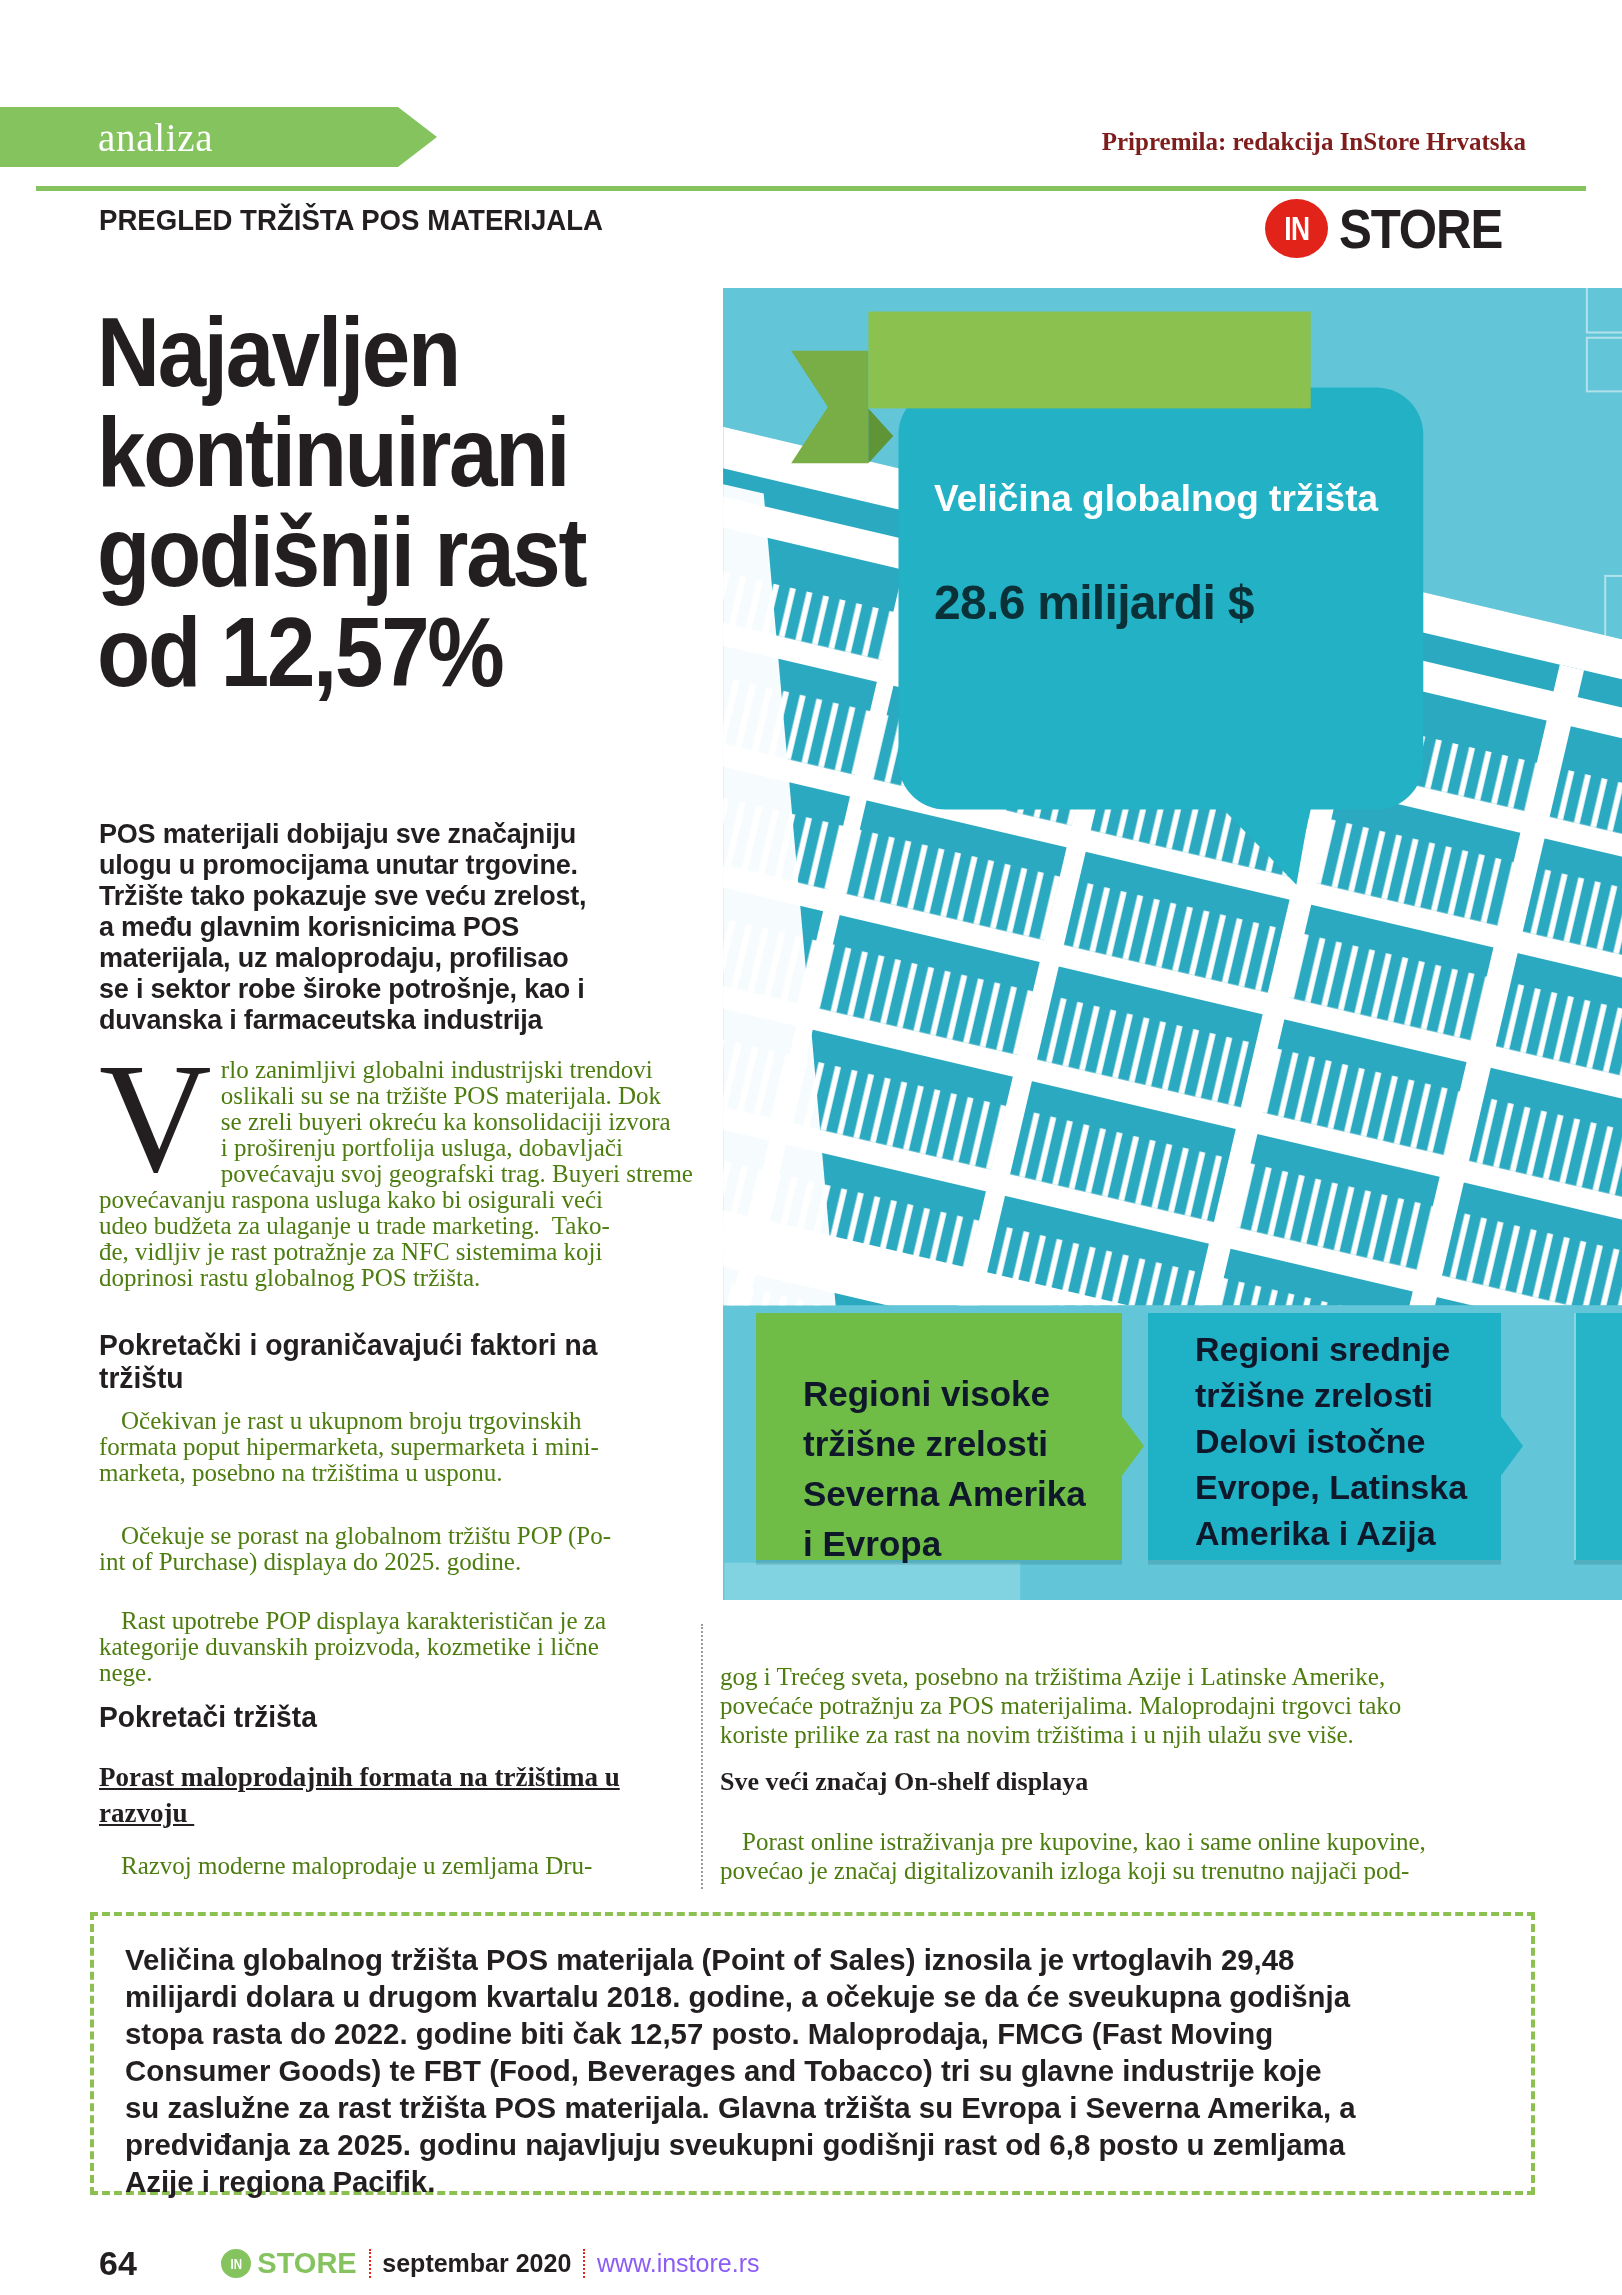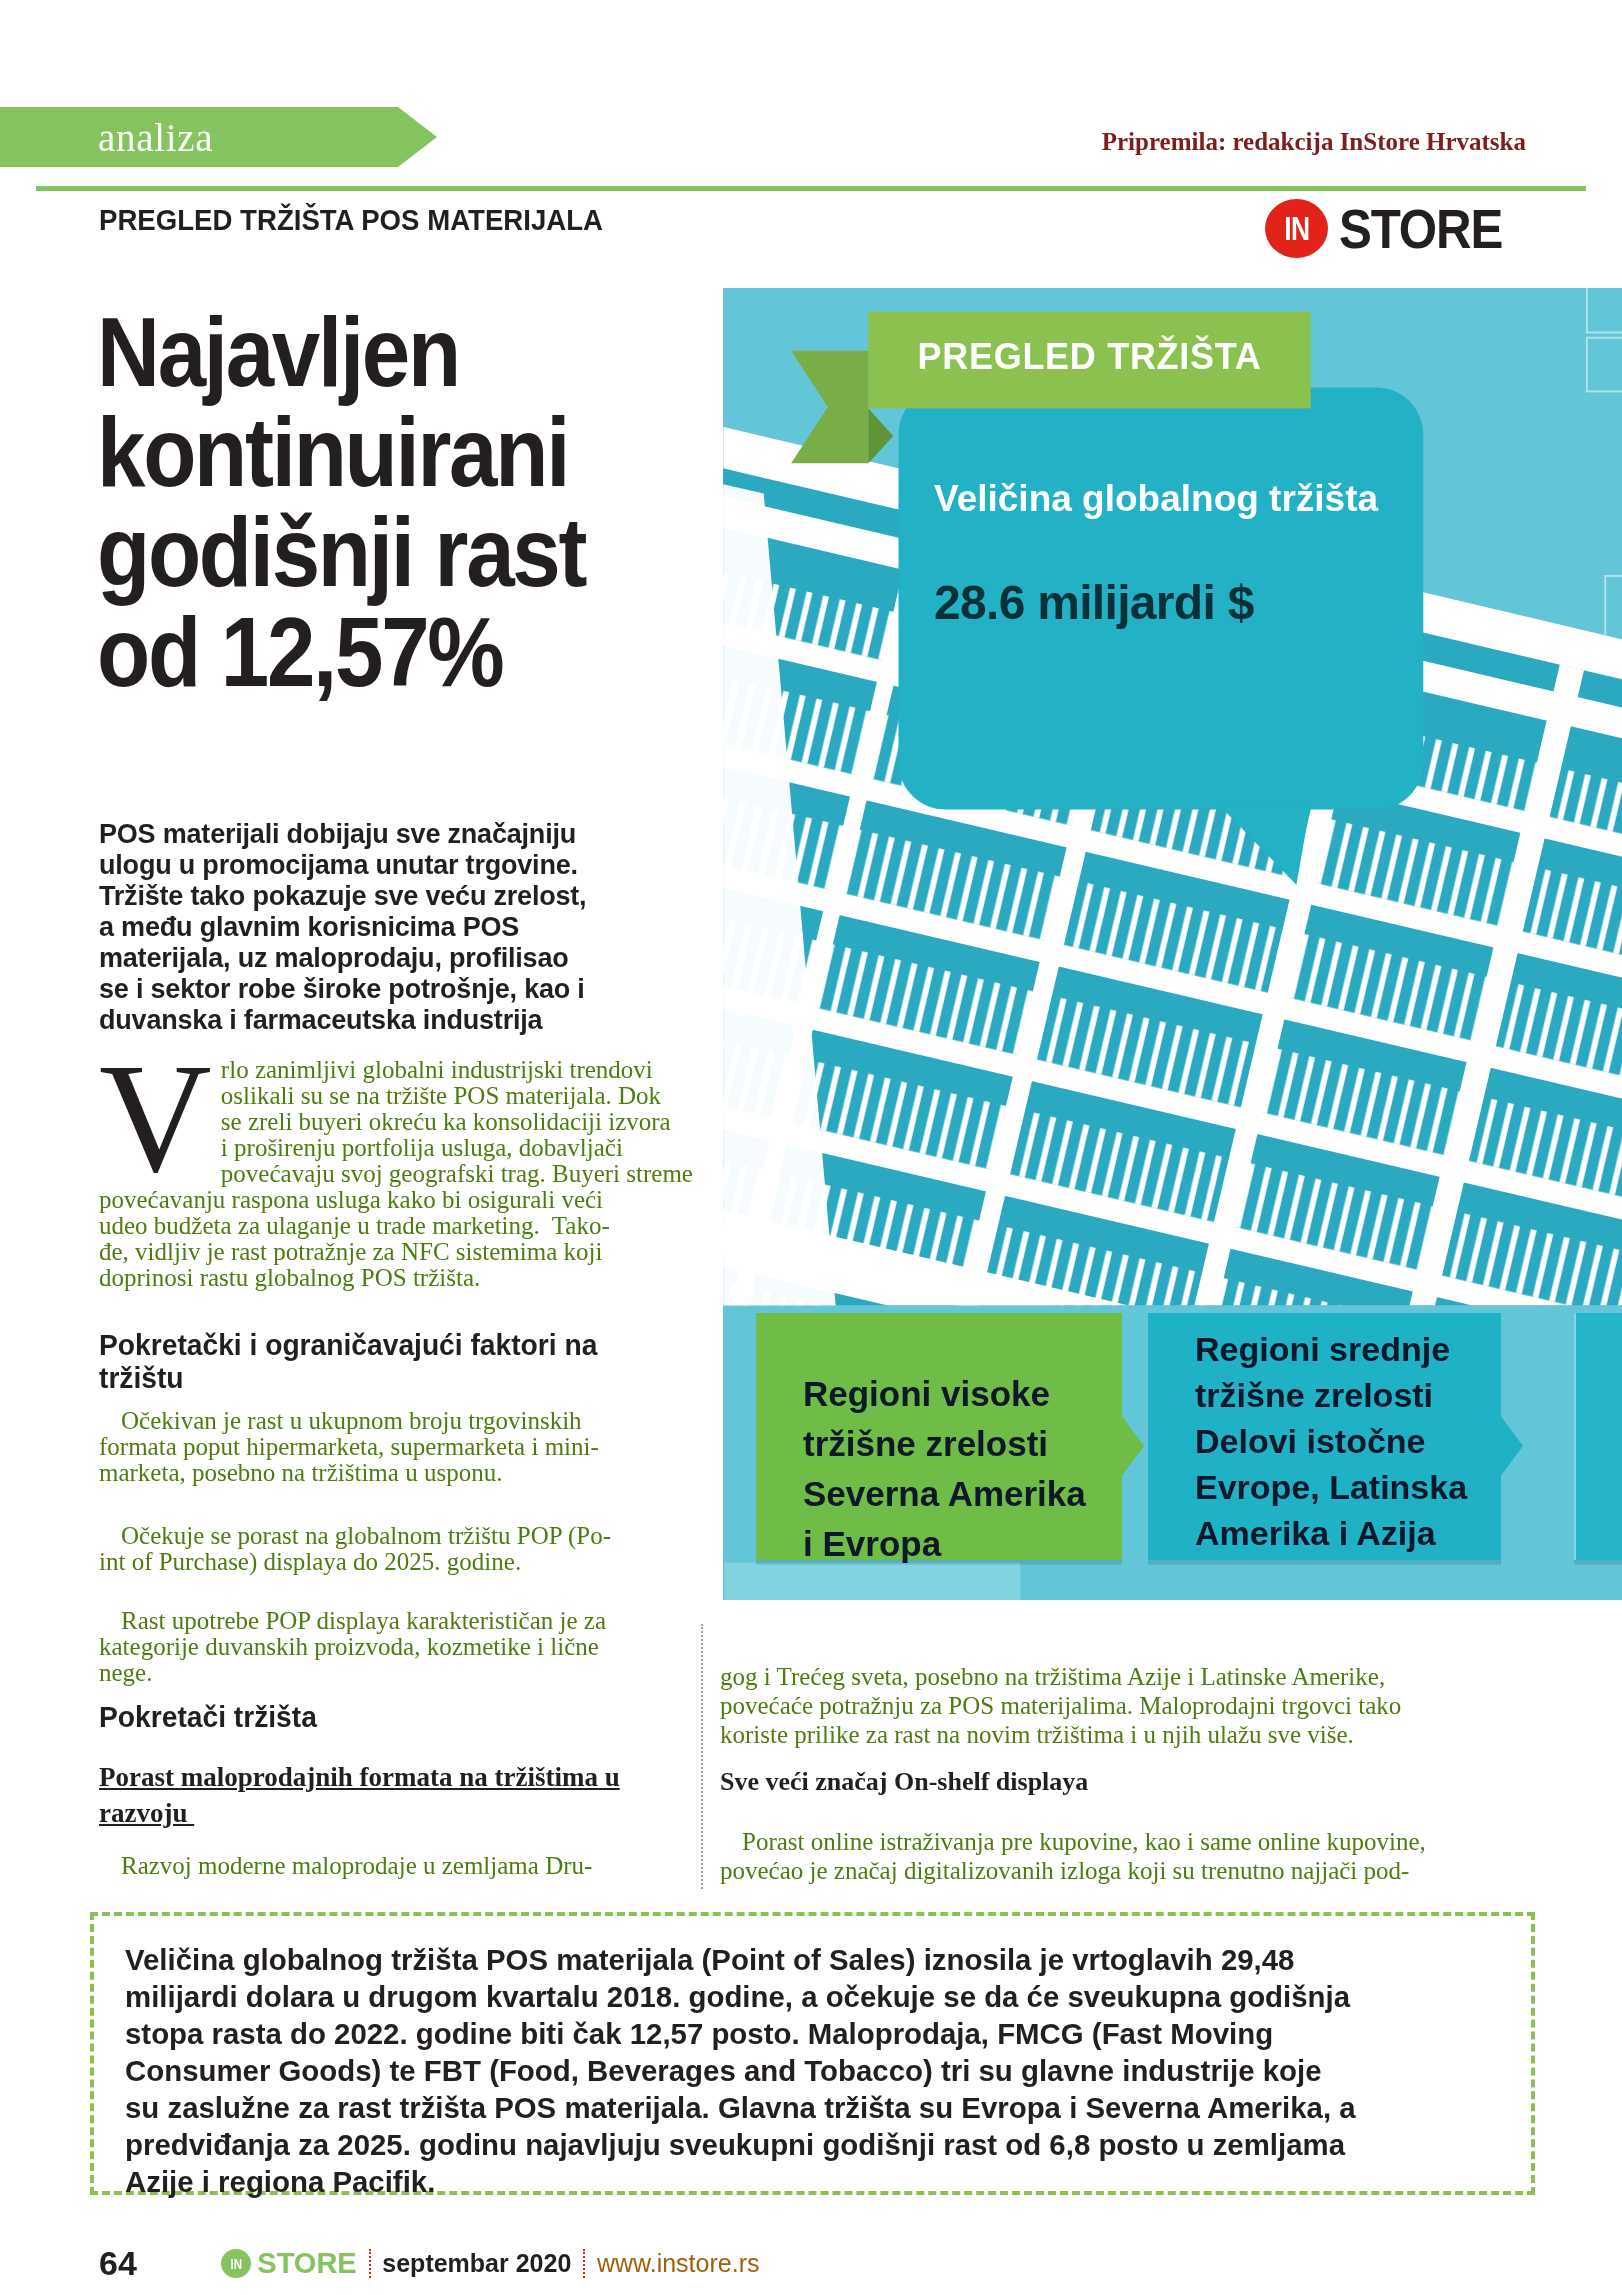--- a/index.html
+++ b/index.html
@@ -54,21 +54,21 @@
   .callout{left:90px;top:1912px;width:1445px;height:283px;box-sizing:border-box;border:4.6px dashed #8cc152;
     padding:25px 31px;font-weight:700;font-size:29.4px;line-height:37px;}
   .footer{left:99px;top:2244px;display:flex;align-items:center;}
   .page-num{font-weight:700;font-size:34px;}
   .f-logo{display:flex;align-items:center;gap:6.5px;margin-left:84px;}
   .f-badge{width:30px;height:29px;background:#85c35f;border-radius:50%;display:flex;align-items:center;justify-content:center;}
   .f-badge span{color:#fff;font-weight:700;font-size:14.4px;transform:scaleX(.8);}
   .f-store{color:#85c35f;font-weight:700;font-size:29px;letter-spacing:0;}
   .f-sep{height:29px;border-left:2.6px dotted #e2231a;margin:0 11.8px;}
   .f-date{font-weight:700;font-size:25px;}
-  .f-url{font-size:25px;color:#a16207;}
+  .f-url{font-size:25px;color:#8b5cf6;}
 </style>
 </head>
 <body>
 
 <div class="abs top-banner">
   <span class="label">analiza</span>
 </div>
 <div class="abs byline">Pripremila: redakcija InStore Hrvatska</div>
 <div class="abs rule"></div>
 <div class="abs kicker">PREGLED TRŽIŠTA POS MATERIJALA</div>
@@ -160,21 +160,20 @@
     </g>
     <polygon points="0,300 62,314 172,1555 0,1555" fill="#ffffff" opacity=".96"></polygon>
     <rect x="2" y="1948" width="452" height="57" fill="#8ad6e3" opacity=".8"></rect>
     <rect x="268" y="152" width="802" height="645" rx="72" fill="#23b1c5"></rect>
     <polygon points="756,788 898,788 876,912" fill="#23b1c5"></polygon>
     <polygon points="104,96 222,96 222,268 104,268 160,182" fill="#79ad45"></polygon>
     <polygon points="222,184 260,226 222,268" fill="#5f9437"></polygon>
     <rect x="222" y="36" width="676" height="148" fill="#8bc14e"></rect>
   </svg>
 
-  <div class="abs ribbon-label">PREGLED TRŽIŠTA</div>
   <div class="abs bubble-title">Veličina globalnog tržišta</div>
   <div class="abs bubble-value">28.6 milijardi $</div>
 
   <div class="abs region-card card-green">
     <div class="region-text pre">Regioni visoke
 tržišne zrelosti
 Severna Amerika
 i Evropa</div>
     <div class="chev"></div>
   </div>

